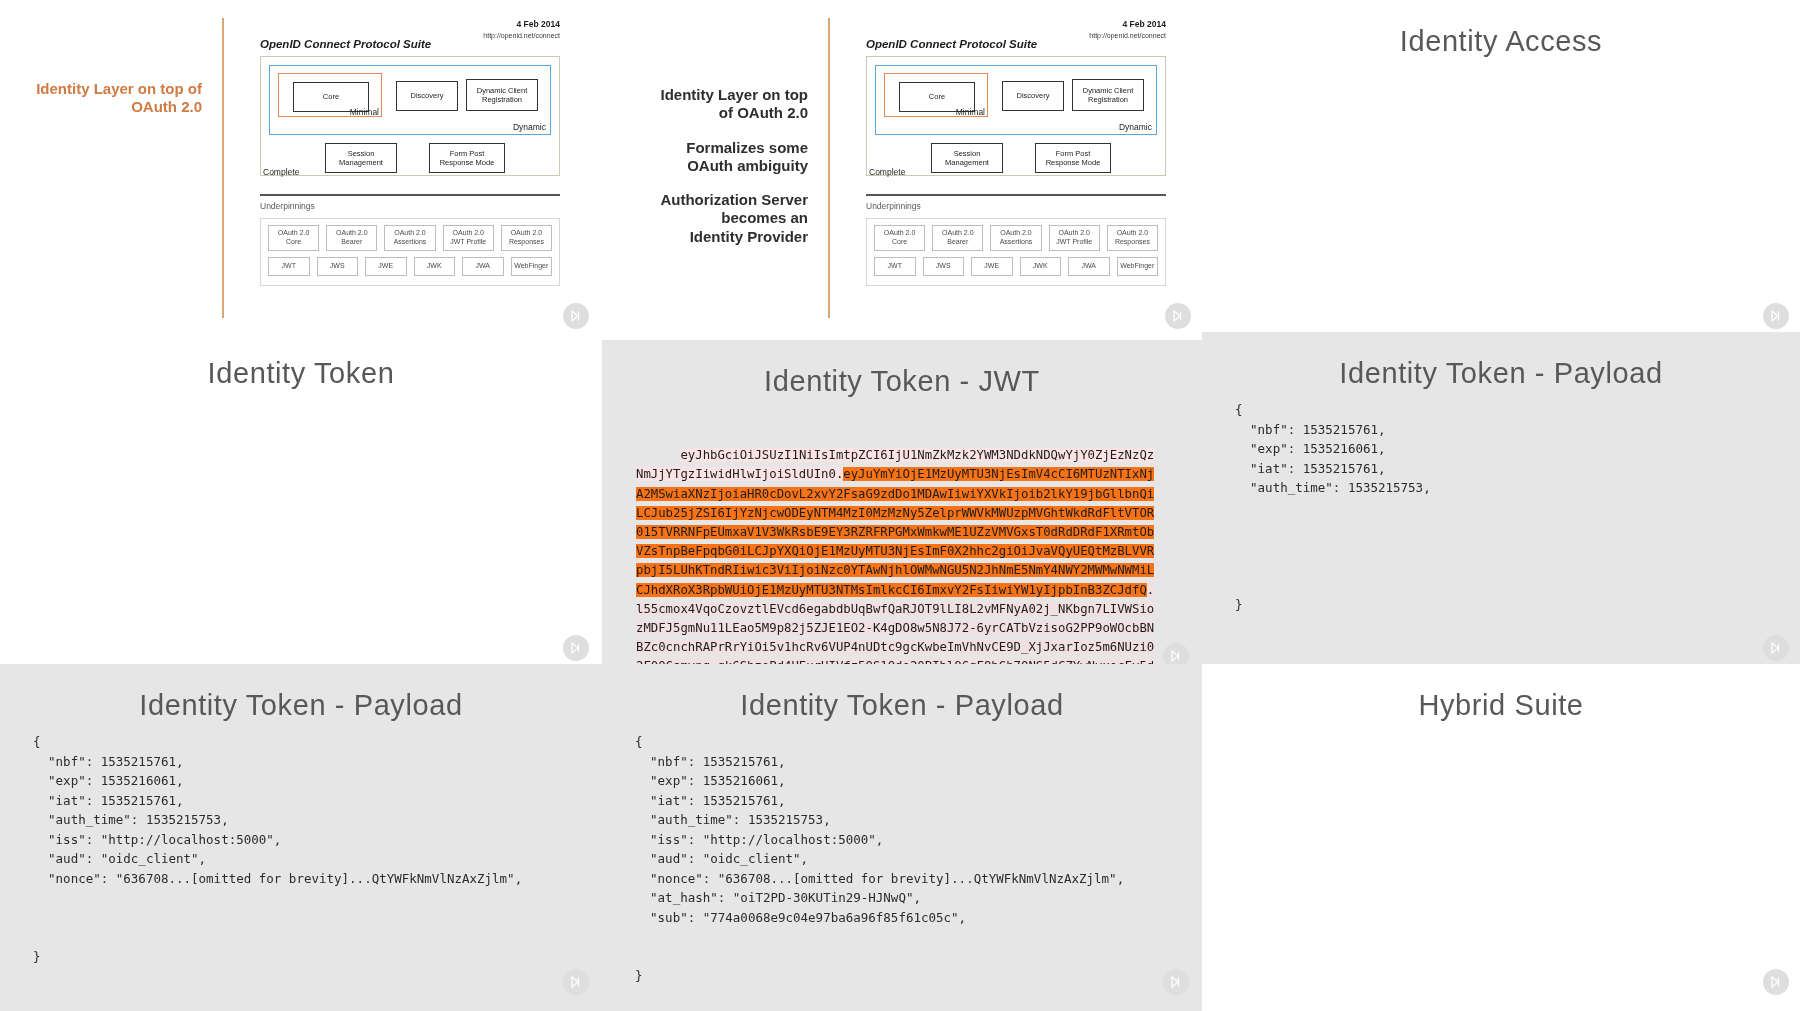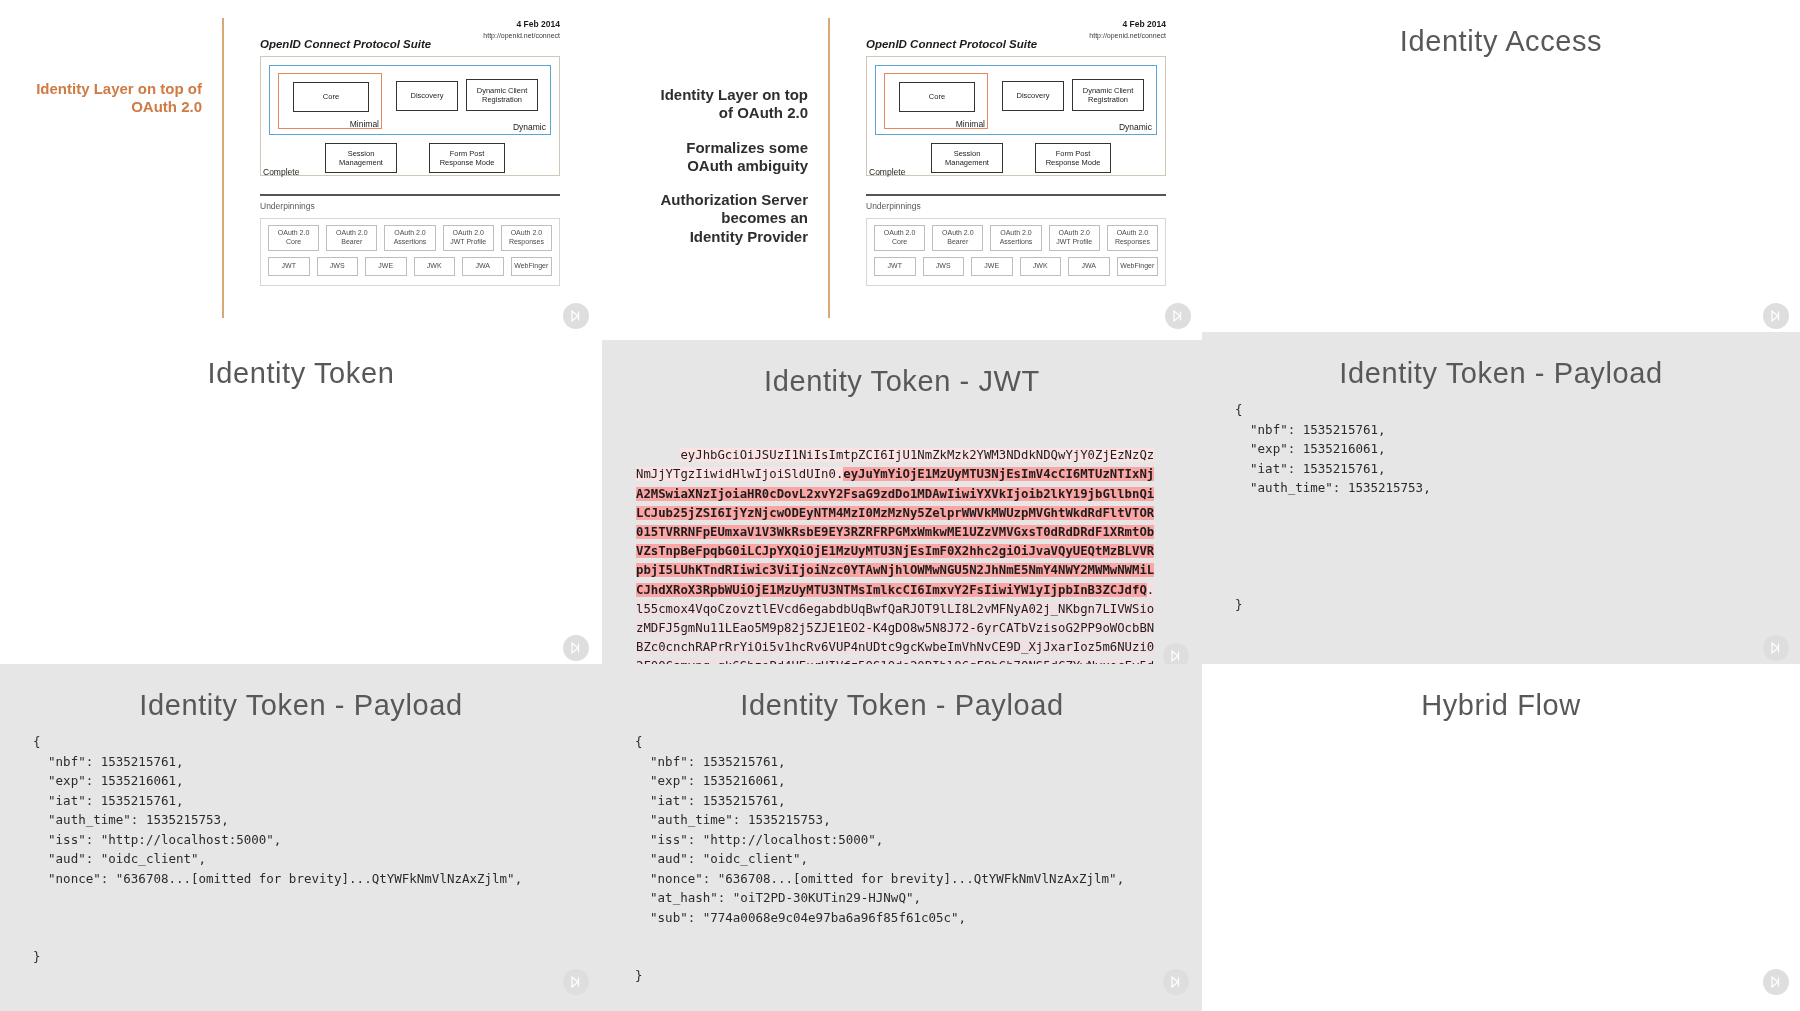--- a/index.html
+++ b/index.html
@@ -55,21 +55,21 @@
 
   .oidc-complete{
     position:absolute;left:0;top:38px;right:0;height:120px;
     border:1px solid #cfc8b8;box-sizing:border-box;background:#fff;
   }
   .oidc-dynamic{
     position:absolute;left:8px;top:8px;right:8px;height:70px;
     border:1.5px solid #5ba7d4;box-sizing:border-box;
   }
   .oidc-minimal{
-    position:absolute;left:8px;top:7px;width:104px;height:56px;
+    position:absolute;left:8px;top:7px;width:104px;height:44px;
     border:1.5px solid #e08a5e;box-sizing:border-box;
   }
   .oidc-box{
     position:absolute;border:1.3px solid #333;box-sizing:border-box;background:#fff;
     display:flex;align-items:center;justify-content:center;text-align:center;
     font-size:7.5px;color:#1c1c1c;line-height:1.25;padding:1px;
   }
   .oidc-lbl{position:absolute;font-size:8.5px;color:#1c1c1c;}
 
   .oidc-divider{position:absolute;left:0;right:0;height:2px;background:#555;}
@@ -99,21 +99,21 @@
   .jwt{
     position:absolute;
     font-family:"DejaVu Sans Mono","Liberation Mono",monospace;
     font-size:12.3px;
     line-height:19.2px;
     white-space:pre-wrap;
     word-break:break-all;
     overflow-wrap:anywhere;
   }
   .jwt .seg-h{background:#fbe3e4;color:#1d1d1d;}
-  .jwt .seg-p{background:#fca5a5;color:#1d1d1d;font-weight:bold;}
+  .jwt .seg-p{background:#f97316;color:#1d1d1d;}
   .jwt .seg-s{background:#f2dfe2;color:#1d1d1d;}
 </style>
 </head>
 <body>
 
 <div class="deck">
 
   <div class="slide bg-white" style="left:0;top:0;width:602px;height:332px;">
     <div class="oidc-wrap" style="left:222px;top:18px;width:360px;height:295px;">
       <div class="oidc-rule"></div>
@@ -346,21 +346,21 @@
 }</div>
     <div class="nav-badge" style="left:561px;top:305px;">
       <svg width="14" height="14" viewBox="0 0 14 14">
         <path d="M3 2 L9 7 L3 12 Z" fill="none" stroke="#ffffff" stroke-width="1.2"></path>
         <path d="M9.5 2.6 L9.5 11.4" stroke="#ffffff" stroke-width="1.2"></path>
       </svg>
     </div>
   </div>
 
   <div class="slide bg-white" style="left:1202px;top:664px;width:598px;height:347px;">
-    <div class="slide-title" style="top:25px;">Hybrid Flow</div>
+    <div class="slide-title" style="top:25px;">Hybrid Suite</div>
     <div class="nav-badge" style="left:561px;top:305px;">
       <svg width="14" height="14" viewBox="0 0 14 14">
         <path d="M3 2 L9 7 L3 12 Z" fill="none" stroke="#ffffff" stroke-width="1.2"></path>
         <path d="M9.5 2.6 L9.5 11.4" stroke="#ffffff" stroke-width="1.2"></path>
       </svg>
     </div>
   </div>
 
 </div>
 

